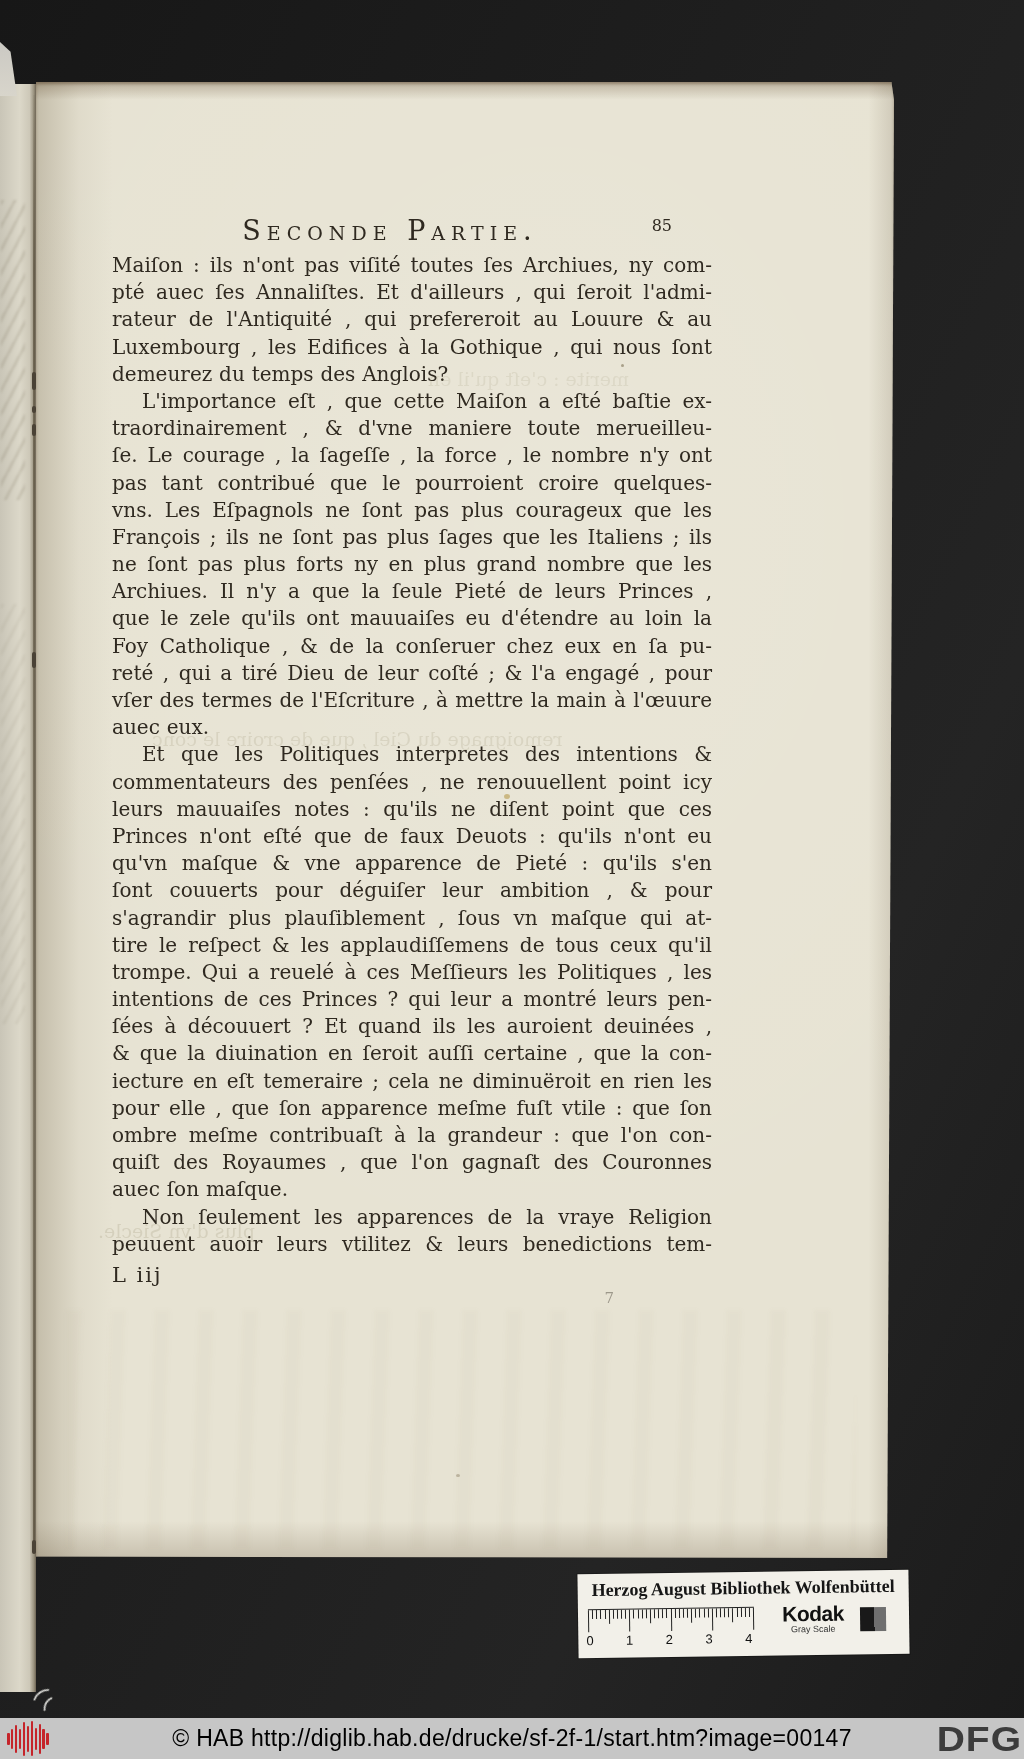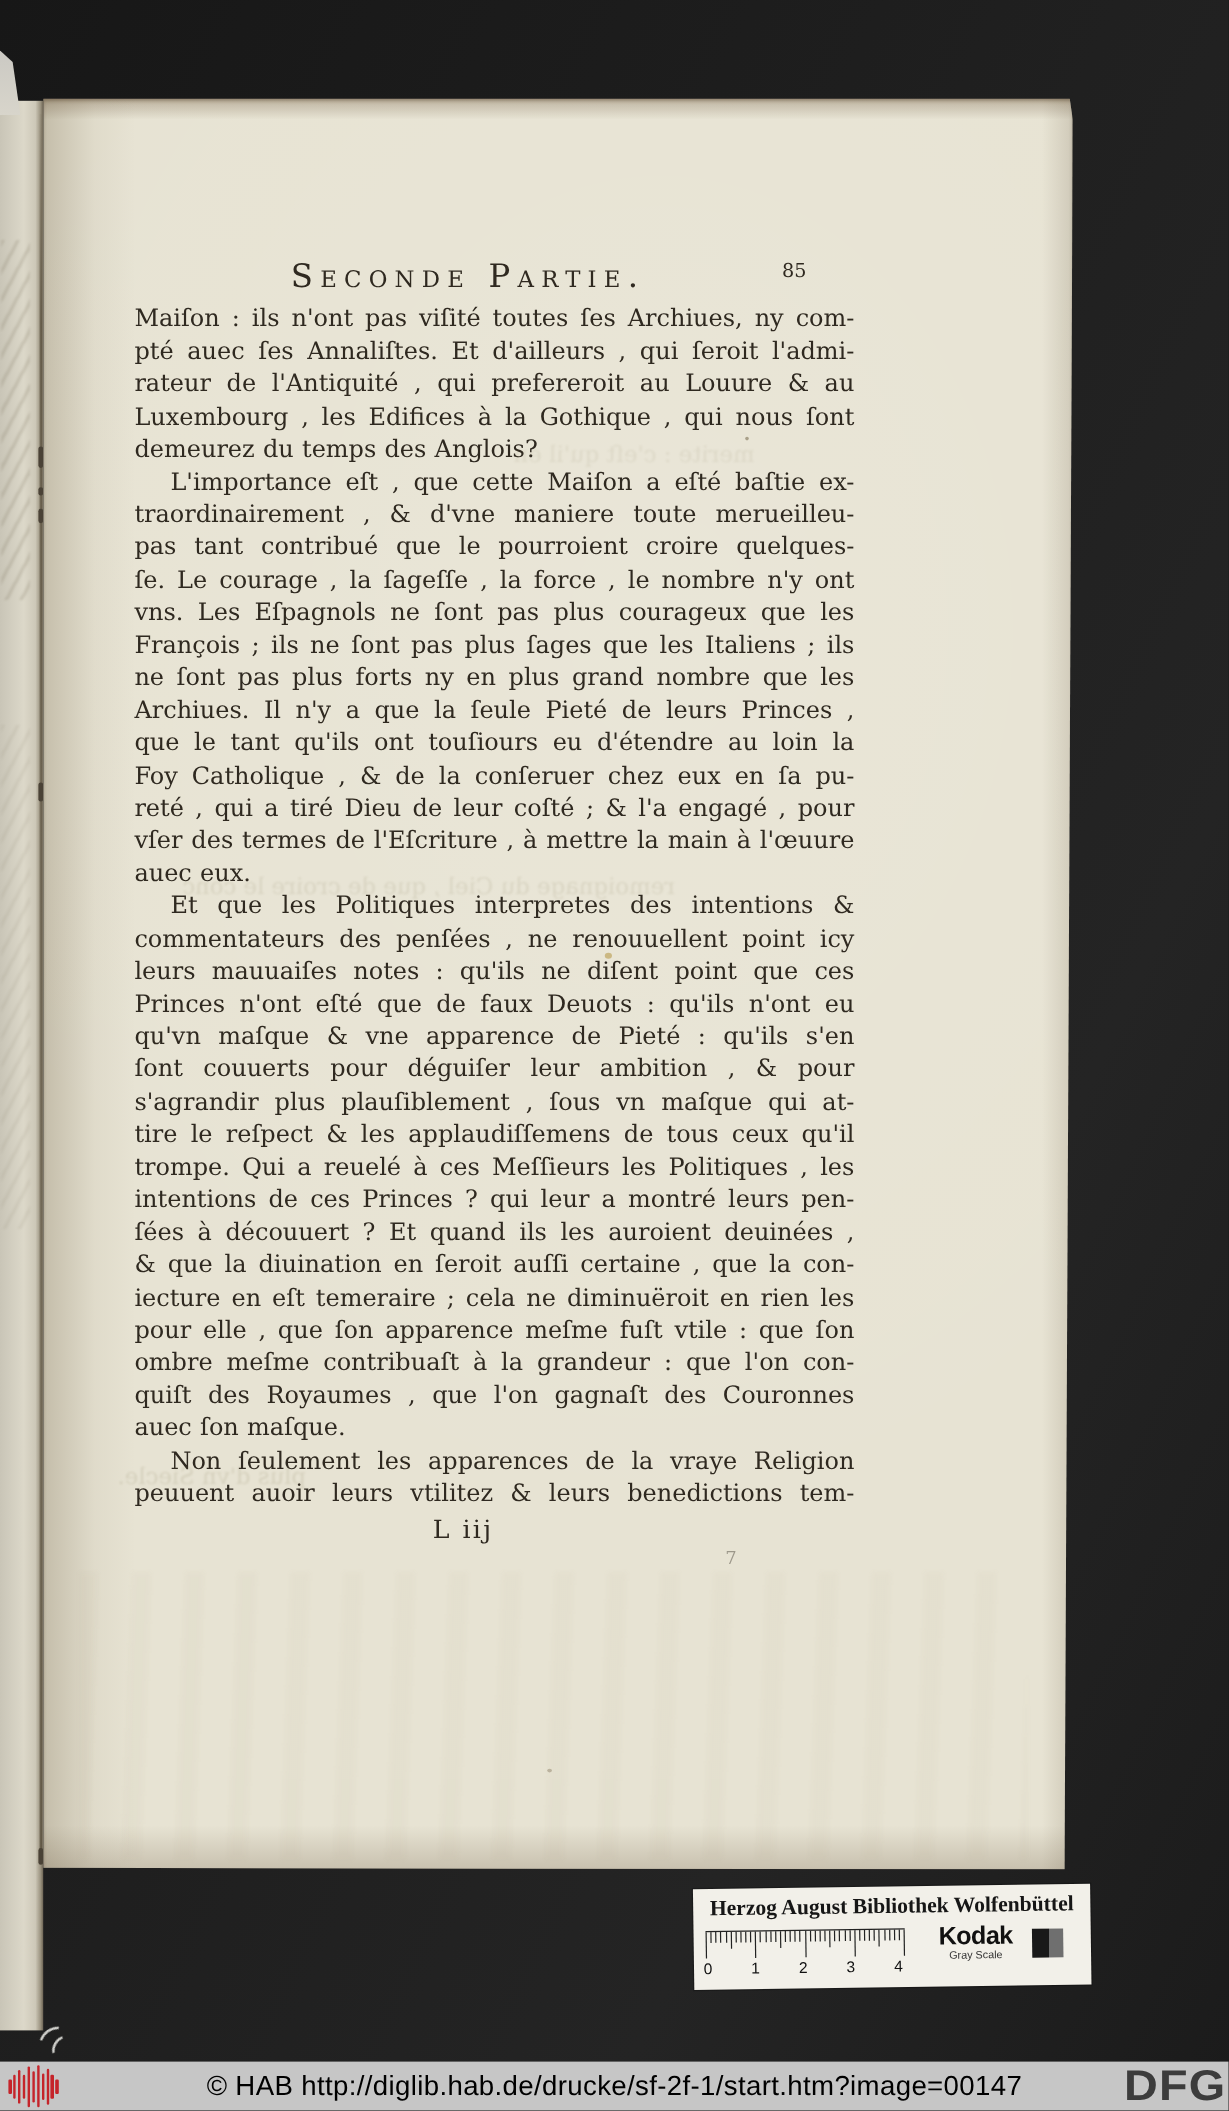--- a/index.html
+++ b/index.html
@@ -33,21 +33,21 @@
   
   .content{position:absolute;left:76px;top:133px;width:600px;color:#2f2920;}
   .head-row{position:relative;height:37px;}
   .head-title{display:block;text-align:center;font-variant:small-caps;
     font-size:27px;letter-spacing:6px;white-space:nowrap;transform:translateX(-22px);}
   .head-pagenum{position:absolute;right:40px;top:1px;font-size:16px;}
   .bline{font-size:20px;line-height:27.2px;height:27.2px;white-space:nowrap;
     text-align:justify;text-align-last:justify;word-spacing:.5px;overflow:visible;}
   .bline.ind{padding-left:30px;}
   .bline.nj{text-align:left;text-align-last:auto;}
-  .sig-row{margin-top:5px;text-align:center;padding-right:52px;font-size:21px;letter-spacing:2px;}
+  .sig-row{margin-top:5px;text-align:left;padding-right:52px;font-size:21px;letter-spacing:2px;}
   .mark7{text-align:right;padding-right:98px;font-size:15px;opacity:.4;margin-top:2px;}
   .ghost{position:absolute;transform:scaleX(-1);color:#7d744f;filter:blur(.7px);
     white-space:nowrap;font-size:19px;pointer-events:none;}
   .speck{position:absolute;border-radius:50%;}
   
   .kodak-label{position:absolute;left:578px;top:1572px;width:331px;height:84px;
     background:#f2f0e9;transform:rotate(-.8deg);box-shadow:0 0 0 1px rgba(0,0,0,.25);
     font-family:"Liberation Sans",sans-serif;}
   .kodak-title{font-family:"Liberation Serif",serif;font-weight:bold;font-size:18px;
     color:#161616;text-align:center;margin-top:6px;white-space:nowrap;}
@@ -105,27 +105,27 @@
         <span class="head-pagenum">85</span>
       </div>
       <div>
           <div class="bline">Maiſon : ils n'ont pas viſité toutes ſes Archiues, ny com-</div>
           <div class="bline">pté auec ſes Annaliſtes.  Et d'ailleurs , qui ſeroit l'admi-</div>
           <div class="bline">rateur de l'Antiquité , qui prefereroit au Louure &amp; au</div>
           <div class="bline">Luxembourg , les Edifices à la Gothique , qui nous ſont</div>
           <div class="bline nj">demeurez du temps des Anglois?</div>
           <div class="bline ind">L'importance eſt , que cette Maiſon a eſté baſtie ex-</div>
           <div class="bline">traordinairement , &amp; d'vne maniere toute merueilleu-</div>
+          <div class="bline">ſe.  Le courage , la ſageſſe , la force , le nombre n'y ont</div>
           <div class="bline">pas tant contribué que le pourroient croire quelques-</div>
-          <div class="bline">ſe.  Le courage , la ſageſſe , la force , le nombre n'y ont</div>
           <div class="bline">vns.  Les Eſpagnols ne ſont pas plus courageux que les</div>
           <div class="bline">François ; ils ne ſont pas plus ſages que les Italiens ; ils</div>
           <div class="bline">ne ſont pas plus forts ny en plus grand nombre que les</div>
           <div class="bline">Archiues.   Il n'y a que la ſeule Pieté de leurs Princes ,</div>
-          <div class="bline">que le tant qu'ils ont touſiours eu d'étendre au loin la</div>
+          <div class="bline">que le zele qu'ils ont mauuaiſes eu d'étendre au loin la</div>
           <div class="bline">Foy Catholique , &amp; de la conſeruer chez eux en ſa pu-</div>
           <div class="bline">reté , qui a tiré Dieu de leur coſté ; &amp; l'a engagé , pour</div>
           <div class="bline">vſer des termes de l'Eſcriture , à mettre la main à l'œuure</div>
           <div class="bline nj">auec eux.</div>
           <div class="bline ind">Et que les Politiques interpretes des intentions &amp;</div>
           <div class="bline">commentateurs des penſées , ne renouuellent point icy</div>
           <div class="bline">leurs mauuaiſes notes : qu'ils ne diſent point que ces</div>
           <div class="bline">Princes n'ont eſté que de faux Deuots : qu'ils n'ont eu</div>
           <div class="bline">qu'vn maſque &amp; vne apparence de Pieté : qu'ils s'en</div>
           <div class="bline">ſont couuerts pour déguiſer leur ambition , &amp; pour</div>

